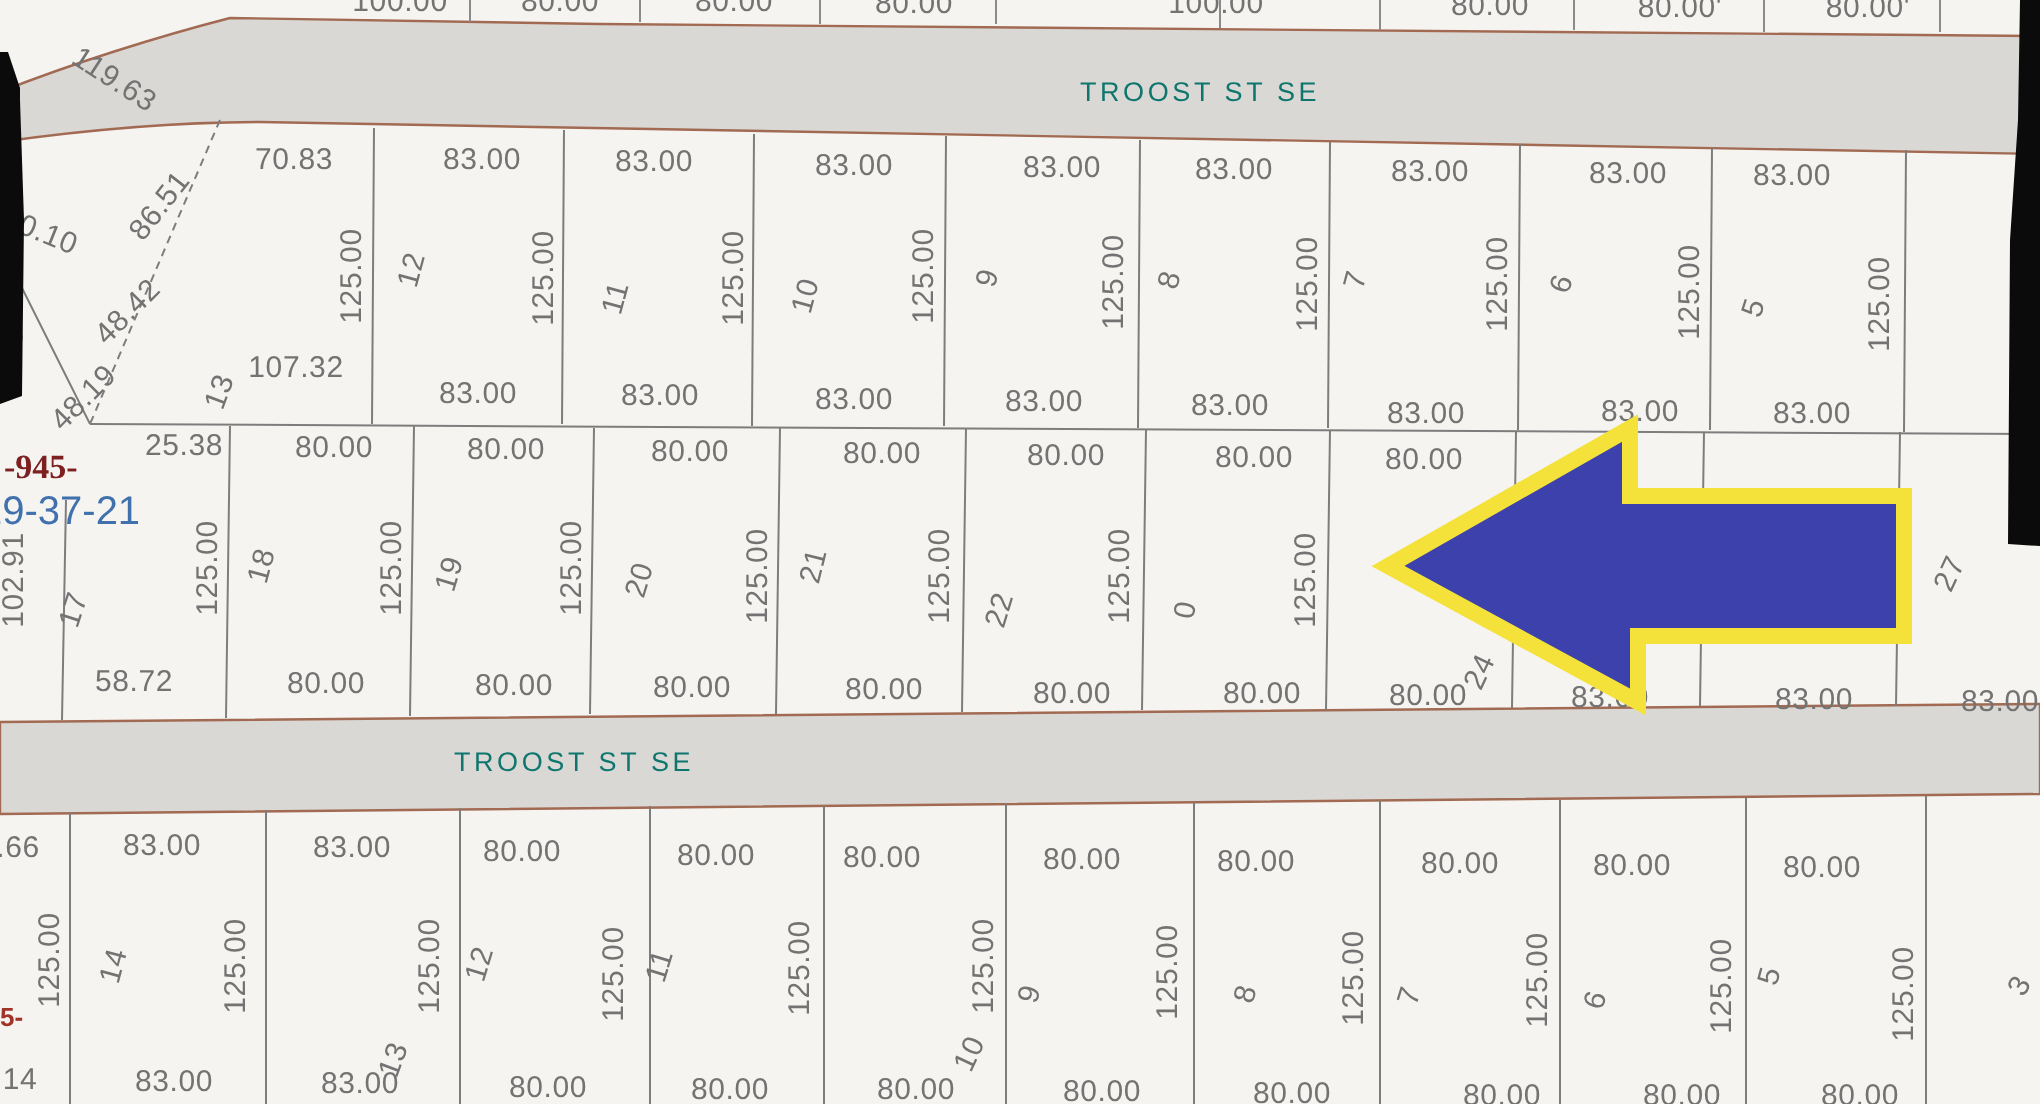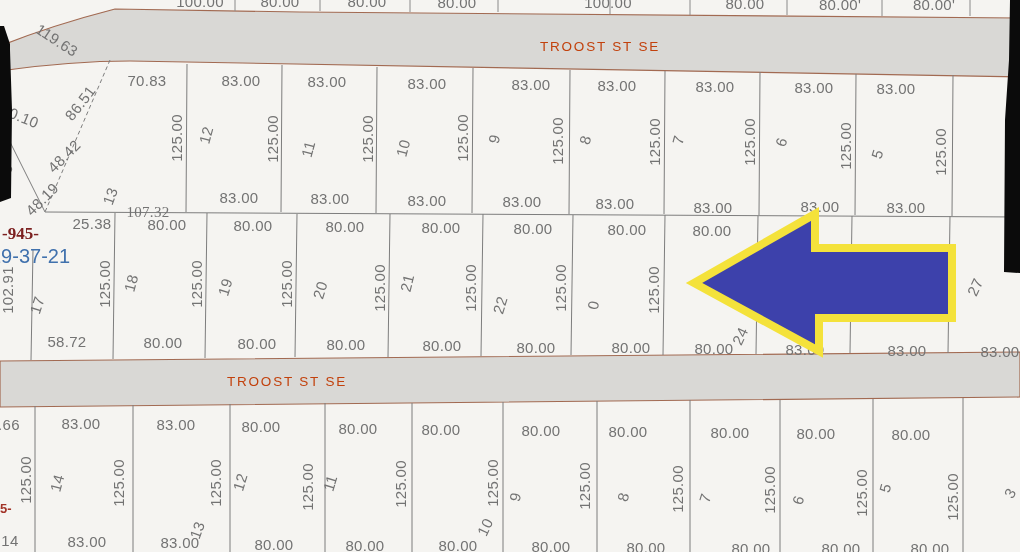--- a/index.html
+++ b/index.html
@@ -4,21 +4,21 @@
 <style>
   html,body{margin:0;padding:0;}
   body{width:1020px;height:552px;overflow:hidden;background:#f5f4f1;}
   #stage{position:relative;width:1020px;height:552px;overflow:hidden;
          font-family:"Liberation Sans", sans-serif;}
   #stage svg{position:absolute;left:0;top:0;}
   #map-base{z-index:1;}
   #labels-layer{position:absolute;left:0;top:0;width:1020px;height:552px;z-index:2;}
   .lbl{position:absolute;white-space:nowrap;color:#737373;font-size:15px;
        transform:translate(-50%,-50%) rotate(var(--r,0deg));letter-spacing:.3px;}
-  .street-label{position:absolute;color:#c2410c;font-size:13.5px;letter-spacing:1.8px;
+  .street-label{position:absolute;color:#0f766e;font-size:13.5px;letter-spacing:1.8px;
        transform:translate(-50%,-50%);white-space:nowrap;z-index:2;}
   .plat-label{position:absolute;color:#8e7c18;font-size:13px;letter-spacing:.5px;
        transform:translate(-50%,-50%);white-space:nowrap;z-index:2;}
   .red-code{position:absolute;left:2px;top:224px;color:#7c2020;font-weight:bold;
        font-family:"Liberation Serif", serif;font-size:17px;z-index:2;white-space:nowrap;}
   .str-code{position:absolute;left:-10px;top:245px;color:#4071ad;font-size:20px;
        z-index:2;white-space:nowrap;}
   .red-frag{position:absolute;left:0;top:501px;color:#a23328;font-size:13px;font-weight:bold;z-index:2;}
   .watermark{position:absolute;left:5px;top:515px;color:#151515;font-size:16px;z-index:4;white-space:nowrap;margin-top:41px;}
   #overlay{z-index:3;pointer-events:none;}
@@ -72,21 +72,21 @@
       <span class="lbl" style="left: 940px; top: 152px; --r: -90deg;">125.00</span>
       <span class="lbl" style="left: 206px; top: 135px; --r: -75deg;">12</span>
       <span class="lbl" style="left: 308px; top: 149px; --r: -75deg;">11</span>
       <span class="lbl" style="left: 403px; top: 148px; --r: -75deg;">10</span>
       <span class="lbl" style="left: 494px; top: 139px; --r: -75deg;">9</span>
       <span class="lbl" style="left: 585px; top: 140px; --r: -75deg;">8</span>
       <span class="lbl" style="left: 678px; top: 140px; --r: -75deg;">7</span>
       <span class="lbl" style="left: 781px; top: 142px; --r: -72deg;">6</span>
       <span class="lbl" style="left: 877px; top: 154px; --r: -72deg;">5</span>
       <span class="lbl" style="left: 110px; top: 196px; --r: -70deg;">13</span>
-      <span class="lbl" style="left: 148px; top: 212px; font-family: Liberation Serif, serif;">107.32</span>
+      <span class="lbl" style="left: 148px; top: 184px;">107.32</span>
       <span class="lbl" style="left: 239px; top: 197px;">83.00</span>
       <span class="lbl" style="left: 330px; top: 198px;">83.00</span>
       <span class="lbl" style="left: 427px; top: 200px;">83.00</span>
       <span class="lbl" style="left: 522px; top: 201px;">83.00</span>
       <span class="lbl" style="left: 615px; top: 203px;">83.00</span>
       <span class="lbl" style="left: 713px; top: 207px;">83.00</span>
       <span class="lbl" style="left: 820px; top: 206px;">83.00</span>
       <span class="lbl" style="left: 906px; top: 207px;">83.00</span>
       <span class="lbl" style="left: 57px; top: 40px; --r: 33deg;">119.63</span>
       <span class="lbl" style="left: 20px; top: 116px; --r: 22deg;">30.10</span>

